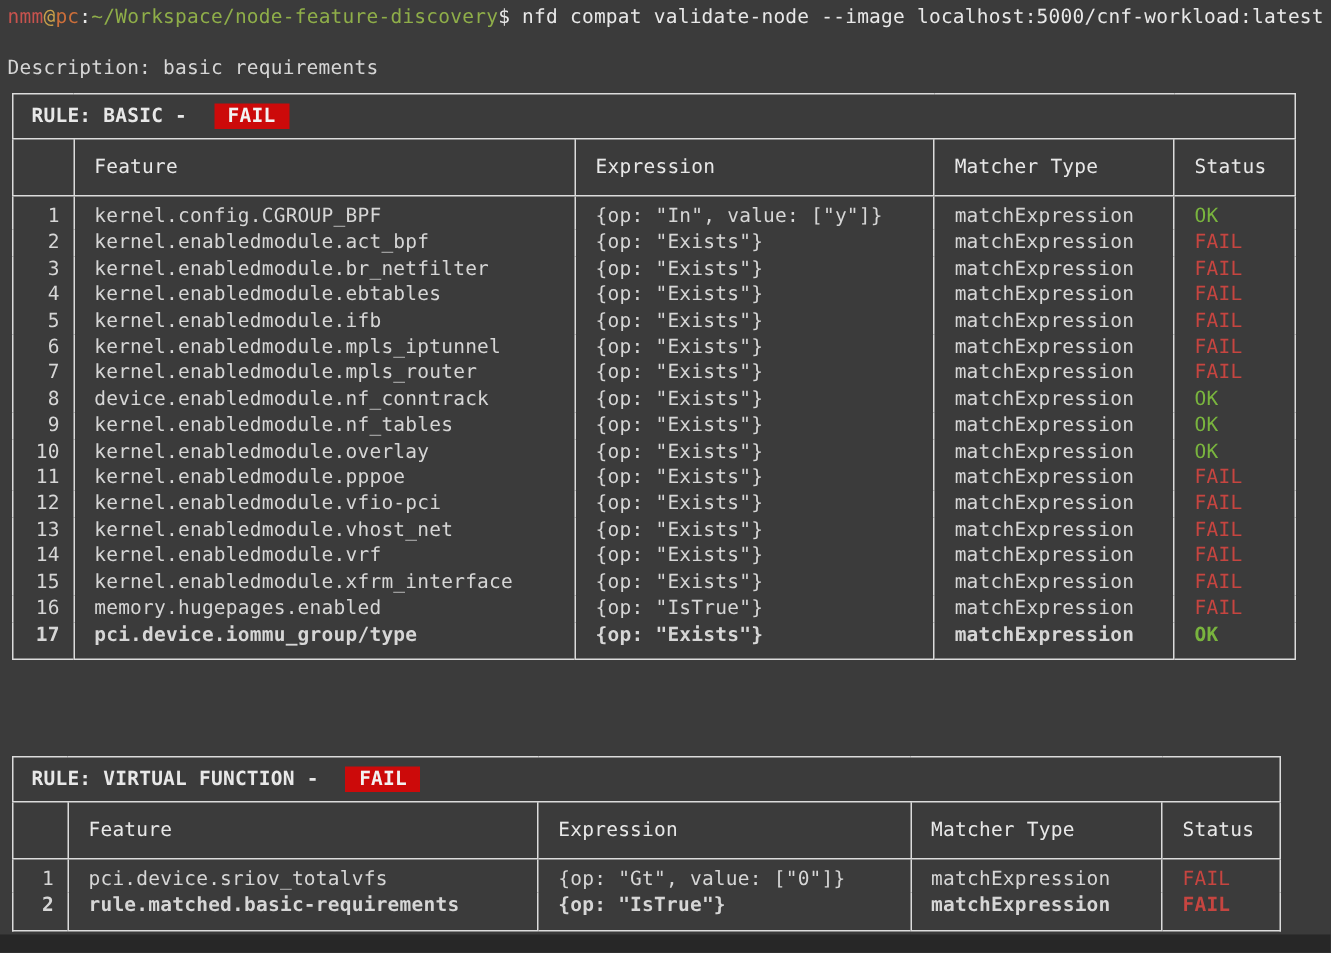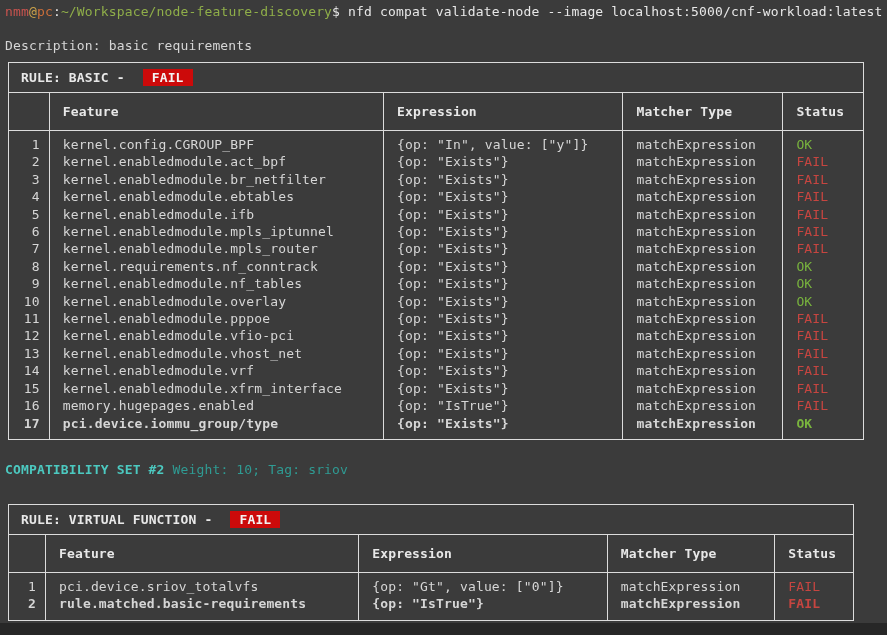--- a/index.html
+++ b/index.html
@@ -34,21 +34,21 @@
   .t2{top:504px;left:8px;width:846px;}
   table{border-collapse:collapse;table-layout:fixed;width:100%;
         border:1px solid var(--border,#dcdcdc);}
   .rule-cell{border-bottom:1px solid var(--border,#dcdcdc);
         text-align:left;padding:6px 12px;font-weight:bold;
         color:var(--bright,#e8e8e8);white-space:pre;}
   .badge{background:var(--badge_bg,#cc0a0a);color:var(--badge_text,#f2f2f2);
         font-weight:bold;padding:1px 9px;margin-left:10px;display:inline-block;}
   .cols th{border-left:1px solid var(--border,#dcdcdc);
         border-bottom:1px solid var(--border,#dcdcdc);
-        text-align:left;font-weight:bold;color:var(--bright,#e8e8e8);
+        text-align:left;font-weight:normal;color:var(--bright,#e8e8e8);
         padding:10px 8px 10px 13px;line-height:17px;white-space:pre;}
   .cols th:first-child{border-left:none;}
   tbody td{border-left:1px solid var(--border,#dcdcdc);
         padding:0 8px 0 13px;line-height:17.4px;color:var(--text,#d6d6d6);
         white-space:pre;overflow:hidden;}
   tbody td:first-child{border-left:none;text-align:right;padding:0 9px 0 0;}
   tbody tr:first-child td{padding-top:5px;}
   tbody tr:last-child td{padding-bottom:7px;font-weight:bold;}
   td.status-ok{color:var(--status_ok,#79b43e);margin-left:19px;}
   td.status-fail{color:var(--status_fail,#c64540);}
@@ -136,21 +136,21 @@
           </tr>
           <tr>
             <td>7</td>
             <td>kernel.enabledmodule.mpls_router</td>
             <td>{op: "Exists"}</td>
             <td>matchExpression</td>
             <td class="status-fail">FAIL</td>
           </tr>
           <tr>
             <td>8</td>
-            <td>kernel.requirements.nf_conntrack</td>
+            <td>device.enabledmodule.nf_conntrack</td>
             <td>{op: "Exists"}</td>
             <td>matchExpression</td>
             <td class="status-ok">OK</td>
           </tr>
           <tr>
             <td>9</td>
             <td>kernel.enabledmodule.nf_tables</td>
             <td>{op: "Exists"}</td>
             <td>matchExpression</td>
             <td class="status-ok">OK</td>
@@ -208,21 +208,20 @@
             <td>17</td>
             <td>pci.device.iommu_group/type</td>
             <td>{op: "Exists"}</td>
             <td>matchExpression</td>
             <td class="status-ok">OK</td>
           </tr>
         </tbody>
     </table>
   </div>
 
-  <div class="line set2-title"><span class="set-title">COMPATIBILITY SET #2</span><span class="set-meta">Weight: 10; Tag: sriov</span></div>
 
   <div class="tablebox t2">
     <table>
       <colgroup>
           <col class="c-num2">
           <col class="c-feat2">
           <col class="c-expr2">
           <col class="c-match2">
           <col class="c-stat2">
         </colgroup>

